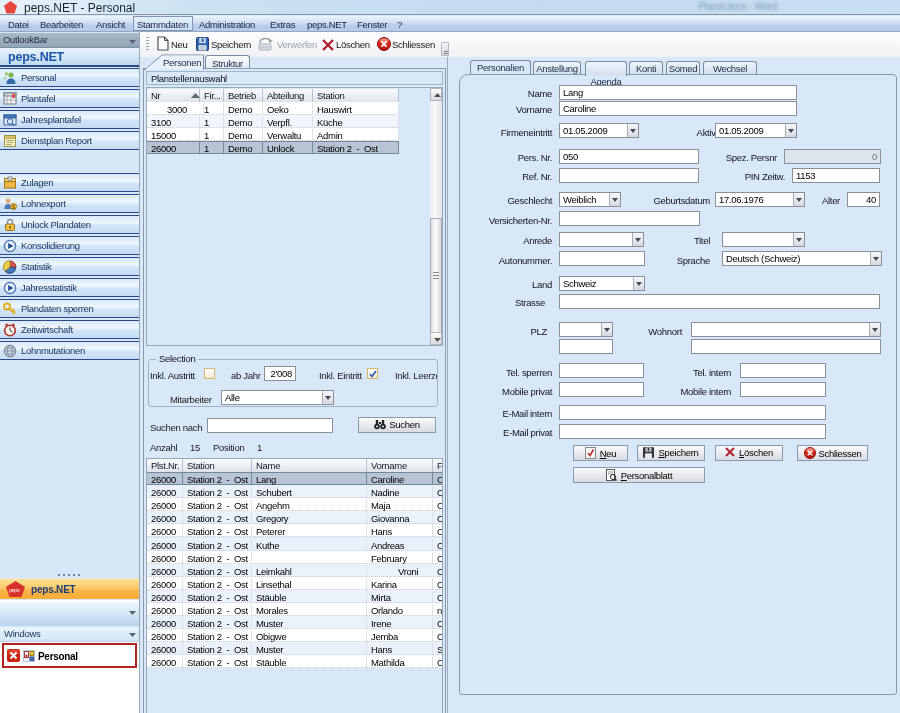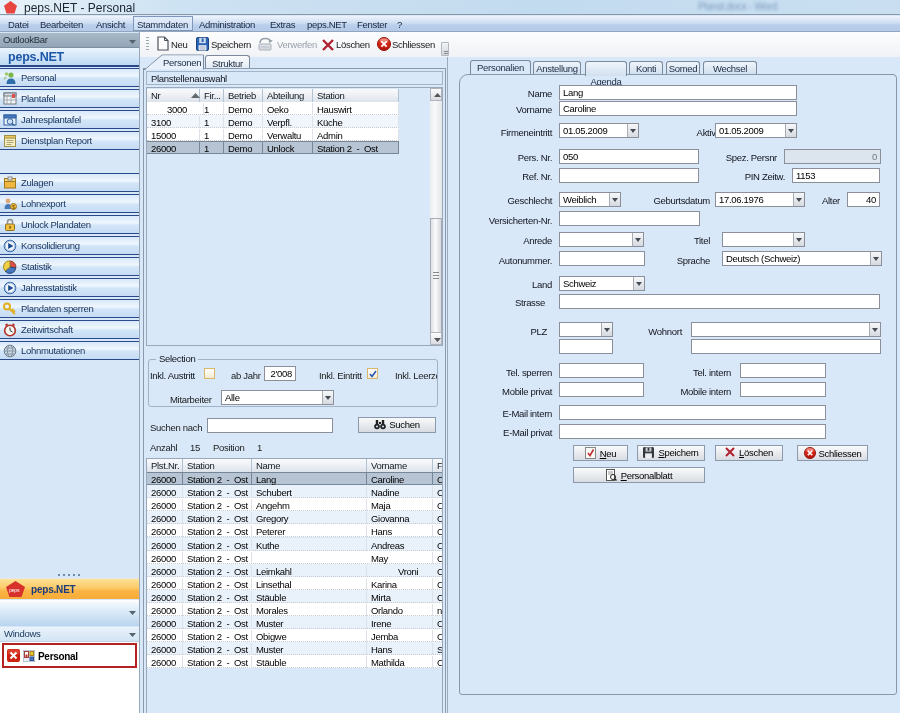--- a/index.html
+++ b/index.html
@@ -316,21 +316,21 @@
 <div style="position:absolute;left:0;top:78.5px;width:295px;height:13px;background:#e9f1fa;border-bottom:1px dotted #c8ccd4;"></div>
 <div class="cell" style="left:0px;top:79.5px;width:36px;height:12px;padding-left:4px;border-right:1px solid #dde1e8;">26000</div>
 <div class="cell" style="left:36px;top:79.5px;width:69px;height:12px;padding-left:4px;border-right:1px solid #dde1e8;">Station 2&nbsp; -&nbsp; Ost</div>
 <div class="cell" style="left:105px;top:79.5px;width:115px;height:12px;padding-left:4px;border-right:1px solid #dde1e8;">Kuthe</div>
 <div class="cell" style="left:220px;top:79.5px;width:66px;height:12px;padding-left:4px;border-right:1px solid #dde1e8;">Andreas</div>
 <div class="cell" style="left:286px;top:79.5px;width:20px;height:12px;padding-left:4px;border-right:1px solid #dde1e8;">C</div>
 <div style="position:absolute;left:0;top:91.6px;width:295px;height:13px;background:#fff;border-bottom:1px dotted #c8ccd4;"></div>
 <div class="cell" style="left:0px;top:92.6px;width:36px;height:12px;padding-left:4px;border-right:1px solid #dde1e8;">26000</div>
 <div class="cell" style="left:36px;top:92.6px;width:69px;height:12px;padding-left:4px;border-right:1px solid #dde1e8;">Station 2&nbsp; -&nbsp; Ost</div>
 <div class="cell" style="left:105px;top:106px;width:115px;height:20px;padding-left:4px;border-right:1px solid #dde1e8;">Young</div>
-<div class="cell" style="left:220px;top:92.6px;width:66px;height:12px;padding-left:4px;border-right:1px solid #dde1e8;">May</div>
+<div class="cell" style="left:220px;top:92.6px;width:66px;height:12px;padding-left:4px;border-right:1px solid #dde1e8;">February</div>
 <div class="cell" style="left:286px;top:92.6px;width:20px;height:12px;padding-left:4px;border-right:1px solid #dde1e8;">C</div>
 <div style="position:absolute;left:0;top:104.69999999999999px;width:295px;height:13px;background:#e9f1fa;border-bottom:1px dotted #c8ccd4;"></div>
 <div class="cell" style="left:0px;top:105.69999999999999px;width:36px;height:12px;padding-left:4px;border-right:1px solid #dde1e8;">26000</div>
 <div class="cell" style="left:36px;top:105.69999999999999px;width:69px;height:12px;padding-left:4px;border-right:1px solid #dde1e8;">Station 2&nbsp; -&nbsp; Ost</div>
 <div class="cell" style="left:105px;top:105.69999999999999px;width:115px;height:12px;padding-left:4px;border-right:1px solid #dde1e8;">Leimkahl</div>
 <div class="cell" style="left:220px;top:105.69999999999999px;width:66px;height:12px;padding-left:4px;border-right:1px solid #dde1e8;margin-left:27px;">Vroni</div>
 <div class="cell" style="left:286px;top:105.69999999999999px;width:20px;height:12px;padding-left:4px;border-right:1px solid #dde1e8;">C</div>
 <div style="position:absolute;left:0;top:117.79999999999998px;width:295px;height:13px;background:#fff;border-bottom:1px dotted #c8ccd4;"></div>
 <div class="cell" style="left:0px;top:118.79999999999998px;width:36px;height:12px;padding-left:4px;border-right:1px solid #dde1e8;">26000</div>
 <div class="cell" style="left:36px;top:118.79999999999998px;width:69px;height:12px;padding-left:4px;border-right:1px solid #dde1e8;">Station 2&nbsp; -&nbsp; Ost</div>

